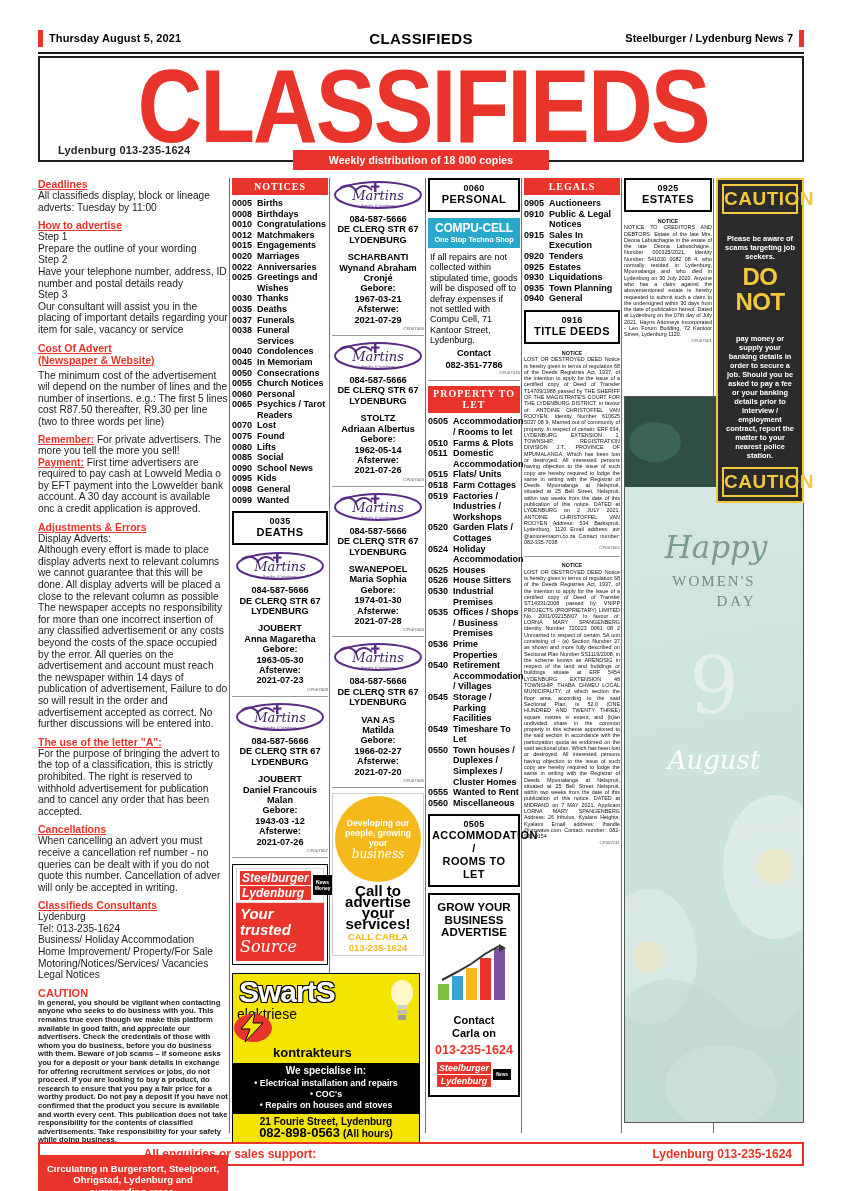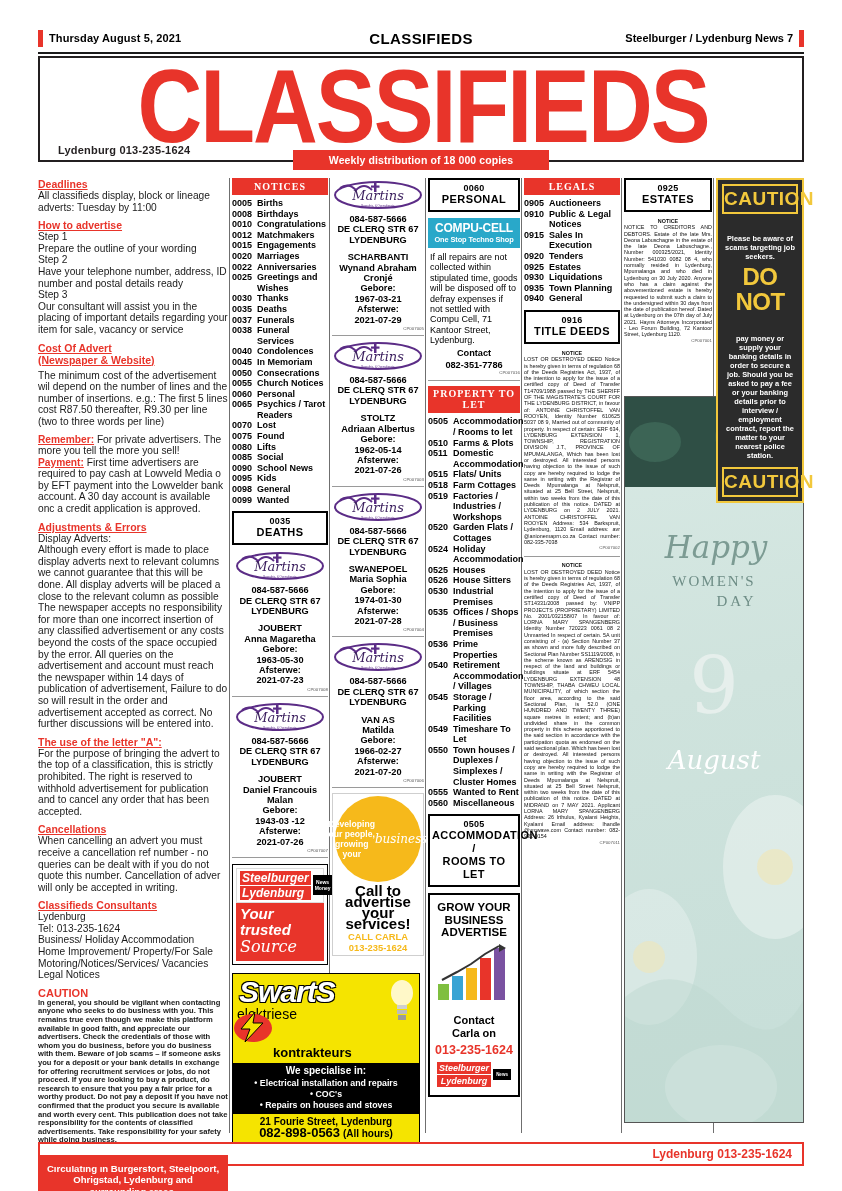--- a/index.html
+++ b/index.html
@@ -118,40 +118,40 @@
       font-family:"Liberation Serif", serif; font-size:15px; letter-spacing:2px; color:#6e8d86; }
   .wday .day { position:absolute; left:0; top:196px; width:100%; text-align:center;
       font-family:"Liberation Serif", serif; font-size:15px; letter-spacing:3px; color:#6e8d86;padding-left:45px; }
   .wday .aug { position:absolute; left:0; top:348px; width:100%; text-align:center;
       font-family:"DejaVu Serif", serif; font-style:italic; font-size:26px; color:#ffffff; }
   .wday .nine { position:absolute; left:0; top:250px; width:100%; text-align:center;
       font-family:"DejaVu Serif", serif; font-size:78px; color:#e6efec; line-height:78px; }
 
   
   .swarts { border:1px solid #000; background:#f5e400; position:relative; overflow:hidden; }
-  .sw-name { font-size:30px; font-weight:bold; font-style:italic; color:#fff; letter-spacing:-1px;
+  .sw-name { font-size:30px; font-weight:bold; color:#fff; letter-spacing:-1px;
       text-shadow:1px 1px 0 #000,-1px -1px 0 #000,1px -1px 0 #000,-1px 1px 0 #000; padding:2px 0 0 6px; line-height:31px;}
   .sw-sub1 { font-size:14px; font-weight:normal; color:#000; padding-left:4px; line-height:15px; }
   .sw-sub2 { font-size:13px; font-weight:bold; color:#000; padding-left:40px; line-height:14px;margin-top:24px; }
   .sw-spec { background:#000; color:#fff; font-size:10px; font-weight:bold; text-align:center; padding:2px 0; margin-top:3px;}
   .sw-list { background:#000; color:#fff; font-size:8.8px; font-weight:bold; text-align:center; line-height:11px; padding:0 0 3px;}
   .sw-addr { text-align:center; font-size:10px; font-weight:bold; line-height:11.5px; padding:2px 0 3px; }
   .sw-addr .ph { font-size:13px; }
 
   
   .sb-box { border:1px solid #000; background:#fff; padding:3px; }
   .sb-red { background:#e8342a; color:#fff; font-weight:bold; font-style:italic; }
   .trusted { background:#e8342a; color:#fff; padding:3px 4px 6px; }
   .trusted .t1 { font-size:15px; font-weight:bold; font-style:italic; line-height:16px; }
   .trusted .t2 { font-family:"DejaVu Serif",serif; font-style:italic; font-size:16px; line-height:17px; }
 
   
   .devbox { border:1px solid #cfcfcf; padding:2px; }
   .devcircle { background:#f6b91b; border-radius:50%; width:86px; height:86px; margin:0 auto; display:flex;
-      flex-direction:row; align-items:center; justify-content:center; text-align:center; }
+      flex-direction:column; align-items:center; justify-content:center; text-align:center; }
   .devcircle .d1 { font-size:8.6px; font-weight:bold; color:#fff; line-height:10px; }
   .devcircle .d2 { font-family:"DejaVu Serif",serif; font-style:italic; font-size:12px; color:#fff; line-height:13px; }
   .devcall { text-align:center; font-size:15px; font-weight:bold; line-height:11px; margin-top:3px; }
   .devcarla { text-align:center; font-size:9.4px; font-weight:bold; color:#f6b91b; line-height:10.5px; margin-top:3px;}
 
   
   .footer { position:absolute; left:38px; top:1142px; width:766px; height:24px; border:2px solid #e8342a;
       display:flex; align-items:center; }
   .footer .fl { width:380px; text-align:center; font-size:12px; font-weight:bold; color:#e8342a; }
   .footer .fr { flex:1; text-align:right; padding-right:10px; font-size:12px; font-weight:bold; color:#e8342a; }
@@ -773,16 +773,17 @@
         <div class="csign-txt">pay money or supply your banking details in order to secure a job. Should you be asked to pay a fee or your banking details prior to interview / employment contract, report the matter to your nearest police station.</div>
         <div class="csign-plate" style="margin-top:4px">
           <div class="w">CAUTION</div>
         </div>
       </div>
     </div>
 
   </div>
 
   <div class="footer">
+    <div class="fl">All enquiries or sales support:</div>
     <div class="fr">Lydenburg 013-235-1624</div>
   </div>
 
 </div>
 
 </body></html>

